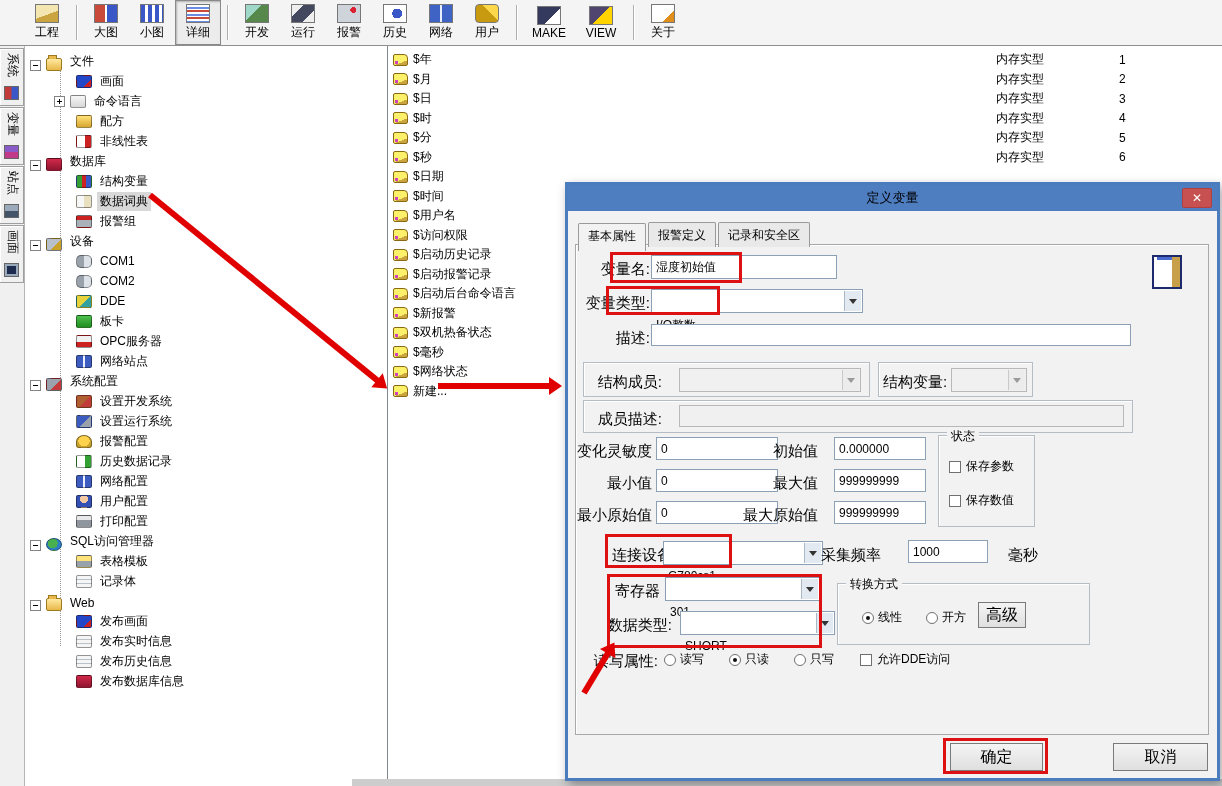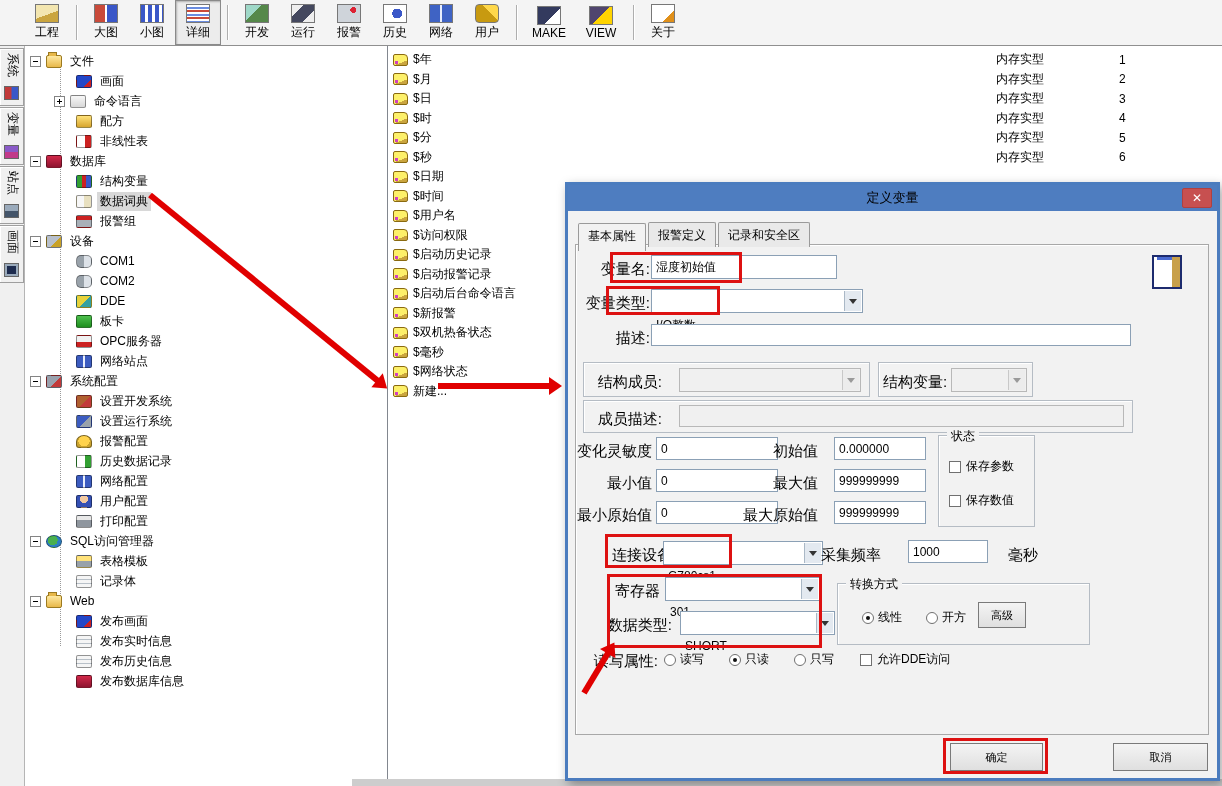--- a/index.html
+++ b/index.html
@@ -42,21 +42,21 @@
   .si-sys  { background:linear-gradient(90deg,#c23a3a 0 45%,#3a57c8 55%); }
   .si-var  { background:linear-gradient(180deg,#8a5ac8 0 50%,#c23a8a 50%); }
   .si-site { background:linear-gradient(180deg,#9aaabb 0 50%,#44556a 50%); }
   .si-scr  { background:#1d2b4e; box-shadow:inset 0 0 0 2px #9aaabb; }
 
   
   .treepanel { position:absolute; left:25px; top:46px; width:363px; height:740px; background:#fff;
                border-right:1px solid #82878f; padding-top:5px; overflow:hidden; }
   .tspine { position:absolute; left:35px; top:15px; height:585px; border-left:1px dotted #9a9a9a; }
   .titem { position:relative; height:20px; display:flex; align-items:center; cursor:default; white-space:nowrap; }
-  .titem.lv0 { padding-left:5px; }
+  .titem.lv0 { padding-left:5px;align-items:flex-end; }
   .titem.lv1 { padding-left:51px; }
   .titem.lv1.haskids { padding-left:29px; }
   .exp { width:11px; height:11px; border:1px solid #848484; background:#fff; flex:none; margin-right:5px; position:relative; }
   .exp::before { content:""; position:absolute; left:2px; right:2px; top:4px; height:1px; background:#000; }
   .exp.plus::after { content:""; position:absolute; top:2px; bottom:2px; left:4px; width:1px; background:#000; }
   .ti { width:16px; height:13px; flex:none; margin-right:5px; border:1px solid rgba(0,0,0,.4); border-radius:2px; position:relative; }
   .ti.folder { background:linear-gradient(#ffe9a0,#e8b84a); border-color:#9c7a20; }
   .ti.folder::before { content:""; position:absolute; top:-4px; left:1px; width:7px; height:3px;
                        background:#e8b84a; border:1px solid #9c7a20; border-bottom:none; }
   .ti.i-screen { background:linear-gradient(135deg,#2447c8 0 70%,#cc2222 70%); }
@@ -128,21 +128,21 @@
   .combo.dis .carr { background:#ececec; border-left-color:#c8c8c8; }
   .combo.dis .carr::after { border-top-color:#9a9a9a; }
   .fgroup { position:absolute; border:1px solid #b5bcc4; box-shadow:inset 1px 1px 0 #fff; }
   .glabel { position:absolute; top:-8px; left:8px; background:#f2f2f2; padding:0 4px; font-size:12px; }
   .cbrow, .radrow { position:absolute; display:flex; align-items:center; font-size:12px; white-space:nowrap; cursor:default; }
   .cb { width:12px; height:12px; border:1px solid #707070; background:#fff; display:inline-block; margin-right:5px; flex:none; }
   .rad { width:12px; height:12px; border:1px solid #707070; border-radius:50%; background:#fff; display:inline-block;
          margin-right:4px; flex:none; position:relative; }
   .rad.on::after { content:""; position:absolute; left:3px; top:3px; width:4px; height:4px; border-radius:50%; background:#111; }
   .btn { position:absolute; border:1px solid #7a7a7a; background:linear-gradient(#f4f4f4,#dfdfdf);
-         font-family:inherit; font-size:11px; text-align:center; cursor:default; }
+         font-family:inherit; font-size:16px; text-align:center; cursor:default; }
   .dlgicon { position:absolute; width:30px; height:34px; background:#fff; border:2px solid #1d2b6e;
              box-shadow:inset -8px 0 0 #c8a04a, inset 3px -3px 0 #fff, inset 3px 3px 0 #4a6ad0; }
 
   
   .rbox { position:absolute; border:3px solid #dd1111; z-index:30; }
   .rarrow { position:absolute; height:6px; background:#e00000; transform-origin:0 50%; z-index:30; }
   .rarrow::after { content:""; position:absolute; right:-12px; top:50%; transform:translateY(-50%);
                    border-left:13px solid #e00000; border-top:9px solid transparent; border-bottom:9px solid transparent; }
   .note { position:absolute; left:582px; top:676px; z-index:31; color:#c00000; font-weight:bold;
           font-size:16px; line-height:23px; font-family:"DejaVu Serif","Liberation Serif",serif; white-space:nowrap; }

